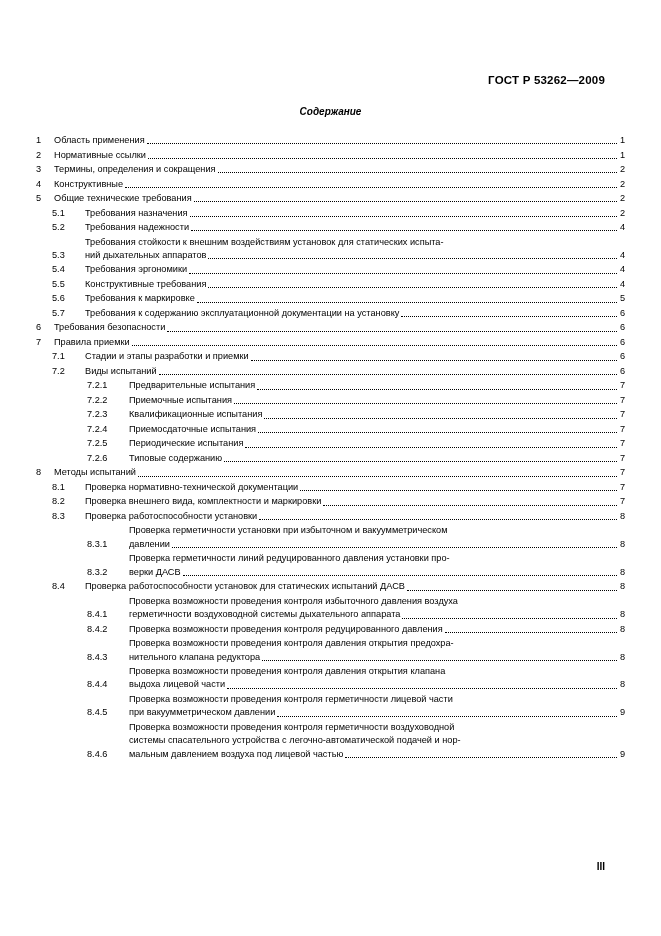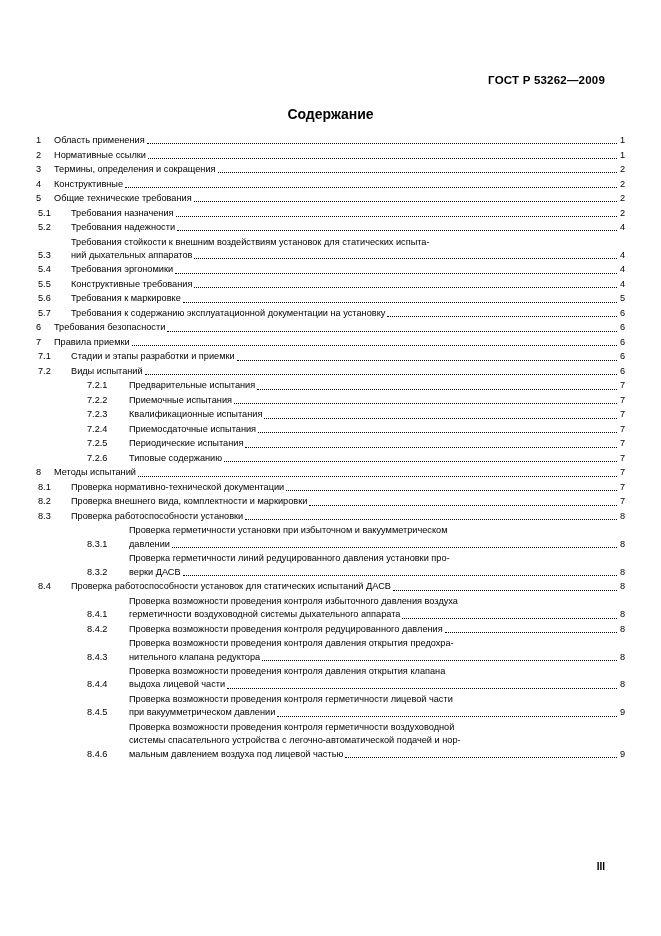--- a/index.html
+++ b/index.html
@@ -28,22 +28,23 @@
     font-size: 11.5px;
     font-weight: bold;
     letter-spacing: 0.2px;
   }
   .doc-title {
     position: absolute;
     top: 106px;
     left: 0;
     width: 661px;
     text-align: center;
-    font-size: 14px;
+    font-size: 10px;
     font-weight: bold;
+    font-style: italic;
   }
   .toc {
     position: absolute;
     top: 134px;
     left: 36px;
     width: 589px;
   }
   .toc-row {
     display: flex;
     align-items: flex-end;
@@ -67,21 +68,21 @@
     min-width: 4px;
   }
   .pg {
     flex: 0 0 auto;
     text-align: right;
     white-space: nowrap;
     padding-left: 2px;
   }
   
   .lvl1 .num { width: 18px; }
-  .lvl2 .num { width: 33px; margin-left: 2px; }
+  .lvl2 .num { width: 33px; margin-left: 16px; }
   .lvl3 .num { width: 42px; margin-left: 51px; }
 
   .multiline {
     display: flex;
     flex-direction: column;
     flex: 1 1 auto;
   }
   .ml-first {
     display: flex;
     align-items: flex-end;

